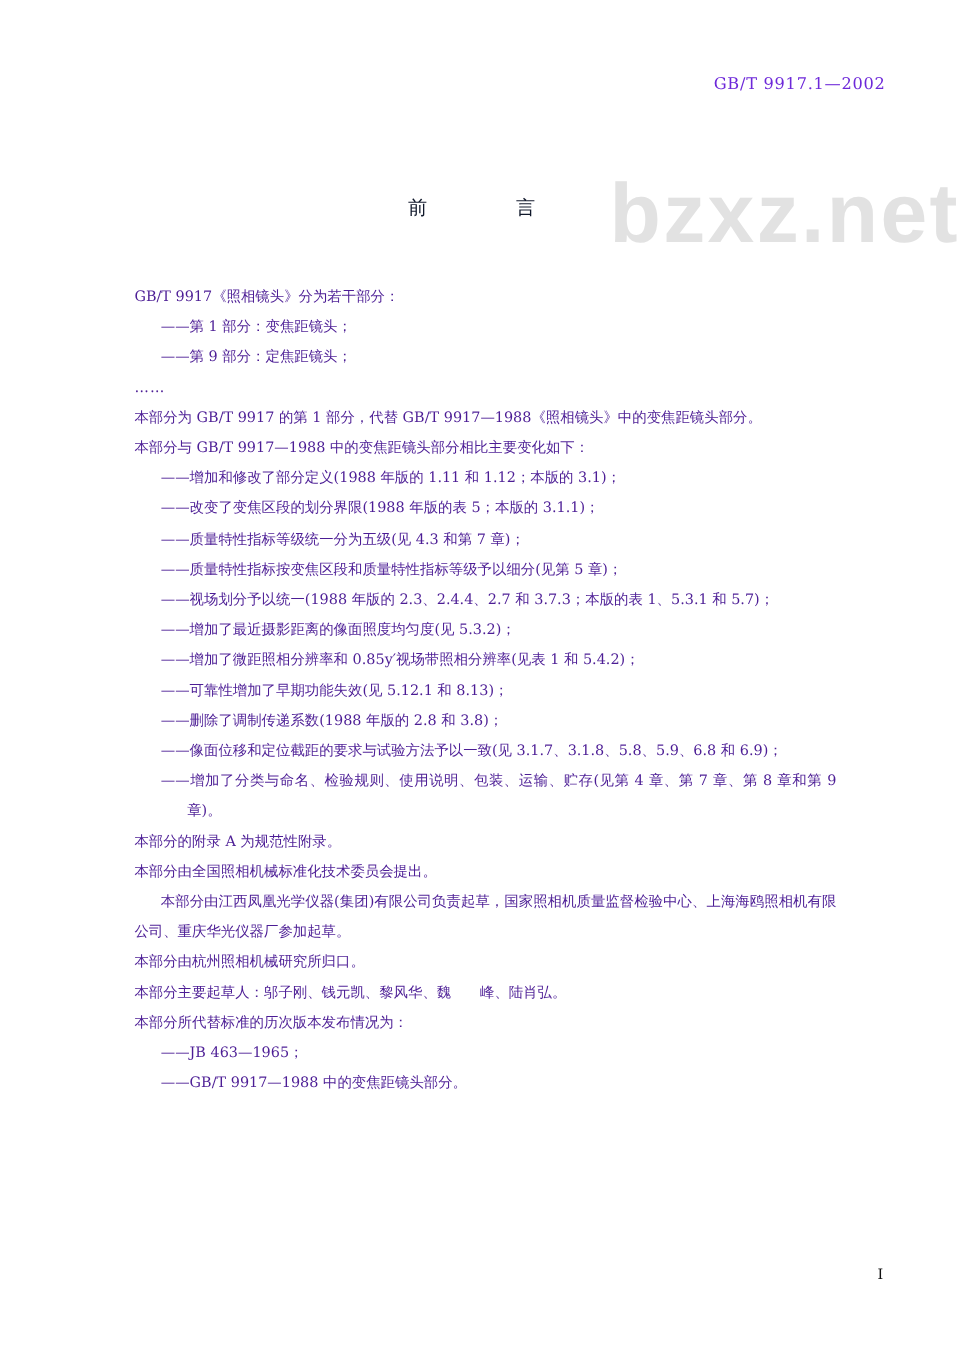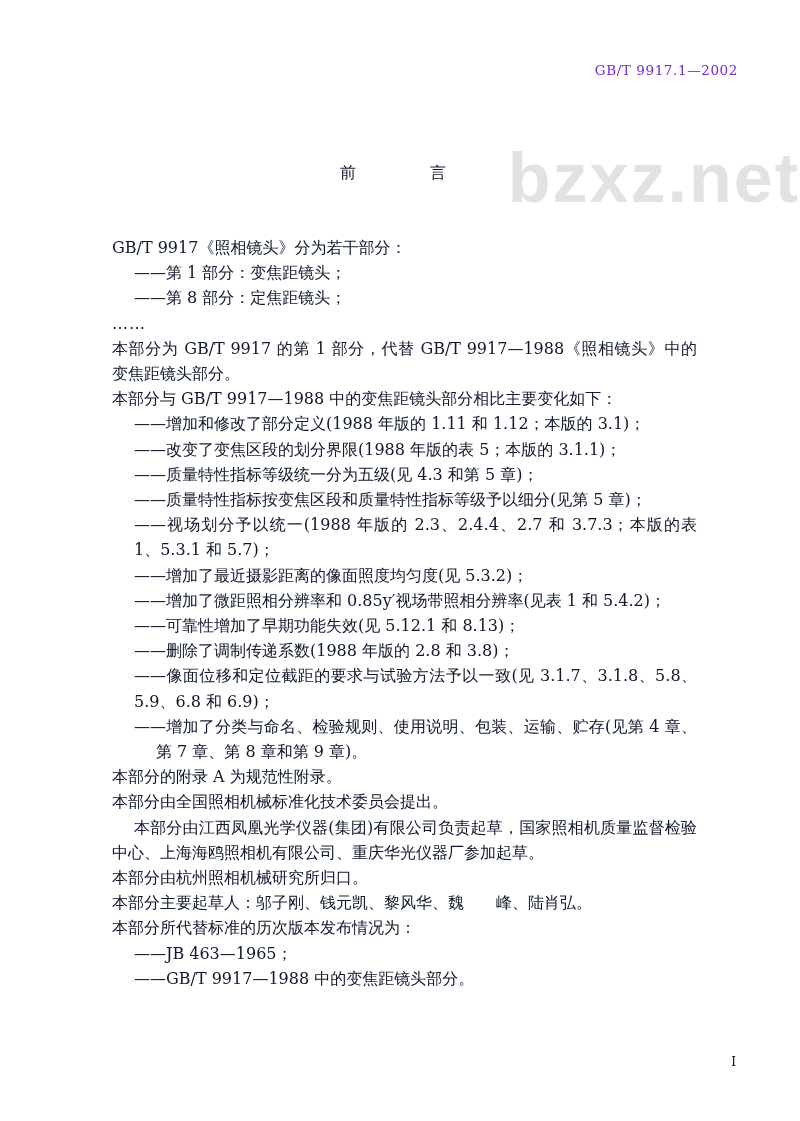--- a/index.html
+++ b/index.html
@@ -56,23 +56,23 @@
     color: #0f172a;
     z-index: 2;
   }
   .content {
     position: absolute;
     top: 235px;
     left: 112px;
     width: 585px;
     z-index: 2;
     font-family: "DejaVu Serif", serif;
-    font-size: 16px;
+    font-size: 12px;
     line-height: 25.2px;
-    color: #0f172a;
+    color: #4c1d95;
     text-align: justify;
   }
   .content p {
     margin: 0;
   }
   .p-indent {
     text-indent: 0;
     padding-left: 0;
   }
   .p-dash {
@@ -102,27 +102,27 @@
 
   <div class="watermark">bzxz.net</div>
 
   <div class="header">GB/T 9917.1—2002</div>
 
   <div class="title">前　　言</div>
 
   <div class="content">
     <p class="p-indent">GB/T 9917《照相镜头》分为若干部分：</p>
     <p class="p-dash">——第 1 部分：变焦距镜头；</p>
-    <p class="p-dash">——第 8 部分：定焦距镜头；</p>
+    <p class="p-dash">——第 9 部分：定焦距镜头；</p>
     <p class="p-indent dots">……</p>
     <p class="p-indent">本部分为 GB/T 9917 的第 1 部分，代替 GB/T 9917—1988《照相镜头》中的变焦距镜头部分。</p>
     <p class="p-indent">本部分与 GB/T 9917—1988 中的变焦距镜头部分相比主要变化如下：</p>
     <p class="p-dash">——增加和修改了部分定义(1988 年版的 1.11 和 1.12；本版的 3.1)；</p>
     <p class="p-dash">——改变了变焦区段的划分界限(1988 年版的表 5；本版的 3.1.1)；</p>
-    <p class="p-dash">——质量特性指标等级统一分为五级(见 4.3 和第 5 章)；</p>
+    <p class="p-dash">——质量特性指标等级统一分为五级(见 4.3 和第 7 章)；</p>
     <p class="p-dash">——质量特性指标按变焦区段和质量特性指标等级予以细分(见第 5 章)；</p>
     <p class="p-dash">——视场划分予以统一(1988 年版的 2.3、2.4.4、2.7 和 3.7.3；本版的表 1、5.3.1 和 5.7)；</p>
     <p class="p-dash">——增加了最近摄影距离的像面照度均匀度(见 5.3.2)；</p>
     <p class="p-dash">——增加了微距照相分辨率和 0.85y′视场带照相分辨率(见表 1 和 5.4.2)；</p>
     <p class="p-dash">——可靠性增加了早期功能失效(见 5.12.1 和 8.13)；</p>
     <p class="p-dash">——删除了调制传递系数(1988 年版的 2.8 和 3.8)；</p>
     <p class="p-dash">——像面位移和定位截距的要求与试验方法予以一致(见 3.1.7、3.1.8、5.8、5.9、6.8 和 6.9)；</p>
     <p class="p-hang-2" style="padding-left:44px;text-indent:-22px;">——增加了分类与命名、检验规则、使用说明、包装、运输、贮存(见第 4 章、第 7 章、第 8 章和第 9 章)。</p>
     <p class="p-indent">本部分的附录 A 为规范性附录。</p>
     <p class="p-indent">本部分由全国照相机械标准化技术委员会提出。</p>

